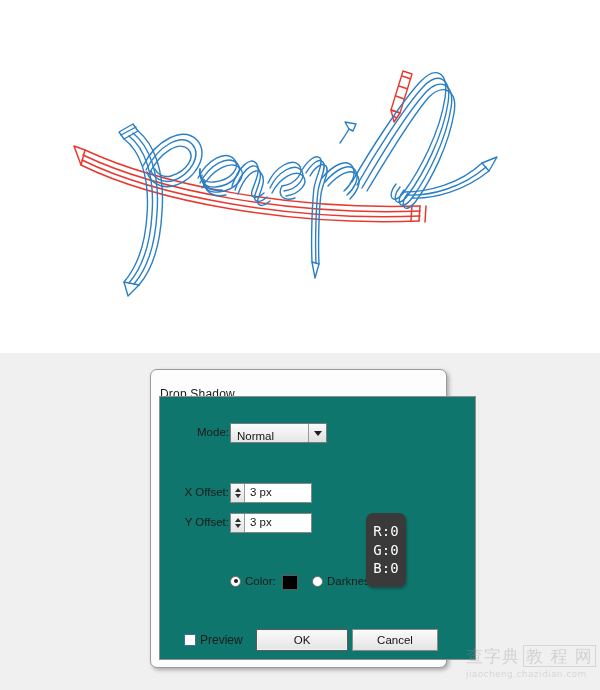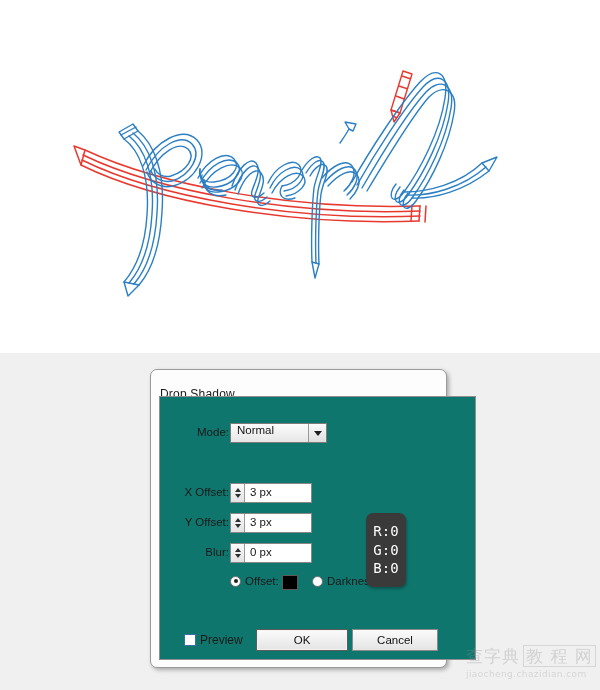--- a/index.html
+++ b/index.html
@@ -129,21 +129,21 @@
   .select {
     position: absolute;
     left: 70px;
     top: 0;
     width: 97px;
     height: 20px;
     background: linear-gradient(#fcfcfc,#e6e6e6);
     border: 1px solid #7b7b7b;
     box-sizing: border-box;
     display: flex;
-    align-items: flex-start;
+    align-items: flex-end;
   }
   .select .val {
     font-size: 11.5px;
     color: #141414;
     padding-left: 6px;
     flex: 1;
   }
   .select .arrowbox {
     width: 17px;
     height: 18px;
@@ -429,35 +429,25 @@
       <div class="lbl">Y Offset:</div>
       <div class="field" style="width:82px;">
         <div class="spin">
             <div class="ar up"></div>
             <div class="ar dn"></div>
           </div>
         <div class="val">3 px</div>
       </div>
     </div>
 
-    <div class="row" style="top:146px;">
-      <div class="lbl">Blur:</div>
-      <div class="field" style="width:82px;">
-        <div class="spin">
-            <div class="ar up"></div>
-            <div class="ar dn"></div>
-          </div>
-        <div class="val">0 px</div>
-      </div>
-    </div>
 
     <div class="radio-row" style="top:177px;">
       <div class="radio" style="left:70px; top:1px;">
         <span class="rdot on"></span>
-        <span class="rlabel">Offset:</span>
+        <span class="rlabel">Color:</span>
       </div>
       <div id="color-swatch" style="left:122px;"></div>
       <div class="radio" style="left:152px; top:1px;">
         <span class="rdot"></span>
         <span class="rlabel">Darkness:</span>
       </div>
     </div>
 
     <div id="btn-area">
       <div id="preview-check">

